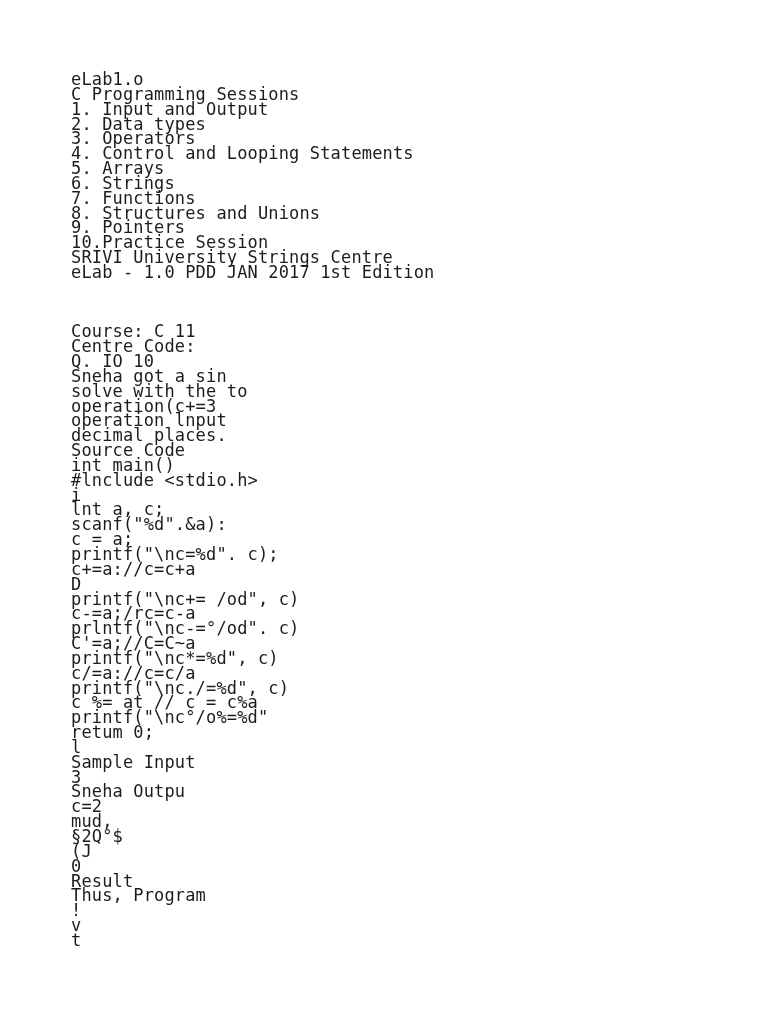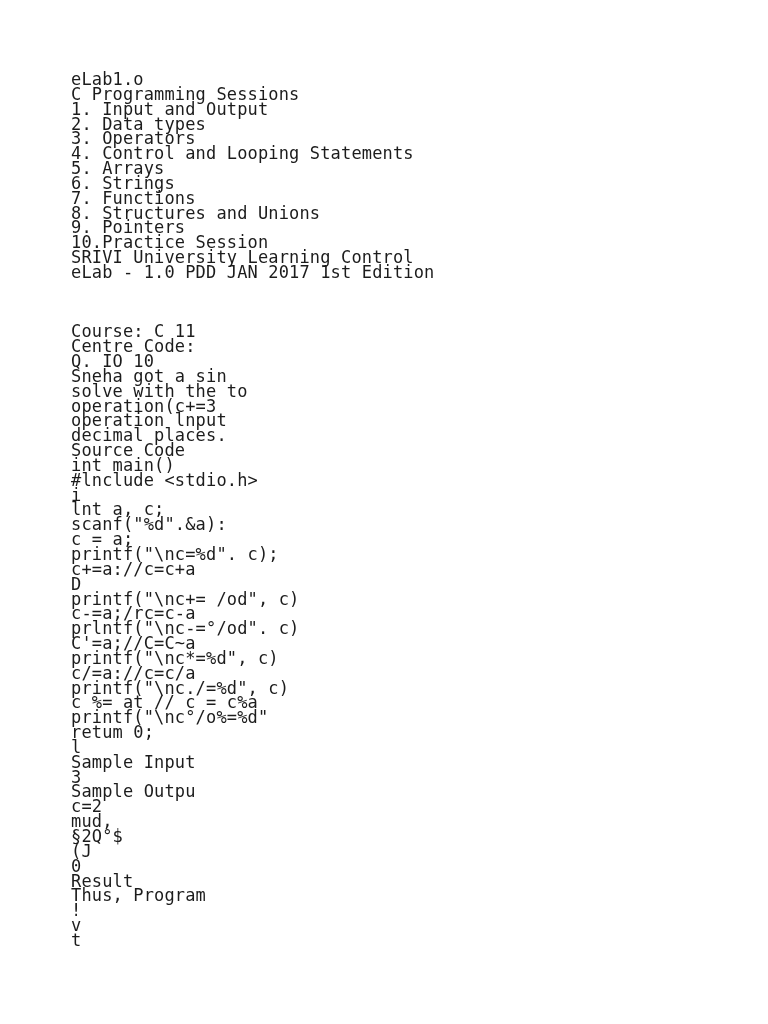--- a/index.html
+++ b/index.html
@@ -61,21 +61,21 @@
       <span class="line">1. Input and Output</span>
       <span class="line">2. Data types</span>
       <span class="line">3. Operators</span>
       <span class="line">4. Control and Looping Statements</span>
       <span class="line">5. Arrays</span>
       <span class="line">6. Strings</span>
       <span class="line">7. Functions</span>
       <span class="line">8. Structures and Unions</span>
       <span class="line">9. Pointers</span>
       <span class="line">10.Practice Session</span>
-      <span class="line">SRIVI University Learning Control</span>
+      <span class="line">SRIVI University Strings Centre</span>
       <span class="line">eLab - 1.0 PDD JAN 2017 1st Edition</span>
     </div>
 
     <span class="spacer"></span>
 
     <div class="block">
       <span class="line">Course: C 11</span>
       <span class="line">Centre Code:</span>
       <span class="line">Q. IO 10</span>
       <span class="line">Sneha got a sin</span>
@@ -99,21 +99,21 @@
       <span class="line">C'=a;//C=C~a</span>
       <span class="line">printf("\nc*=%d", c)</span>
       <span class="line">c/=a://c=c/a</span>
       <span class="line">printf("\nc./=%d", c)</span>
       <span class="line">c %= at // c = c%a</span>
       <span class="line">printf("\nc°/o%=%d"</span>
       <span class="line">retum 0;</span>
       <span class="line">l</span>
       <span class="line">Sample Input</span>
       <span class="line">3</span>
-      <span class="line">Sample Outpu</span>
+      <span class="line">Sneha Outpu</span>
       <span class="line">c=2</span>
       <span class="line">mud,</span>
       <span class="line">§2Q°$</span>
       <span class="line">(J</span>
       <span class="line">0</span>
       <span class="line">Result</span>
       <span class="line">Thus, Program</span>
       <span class="line">!</span>
       <span class="line">v</span>
       <span class="line">t</span>

